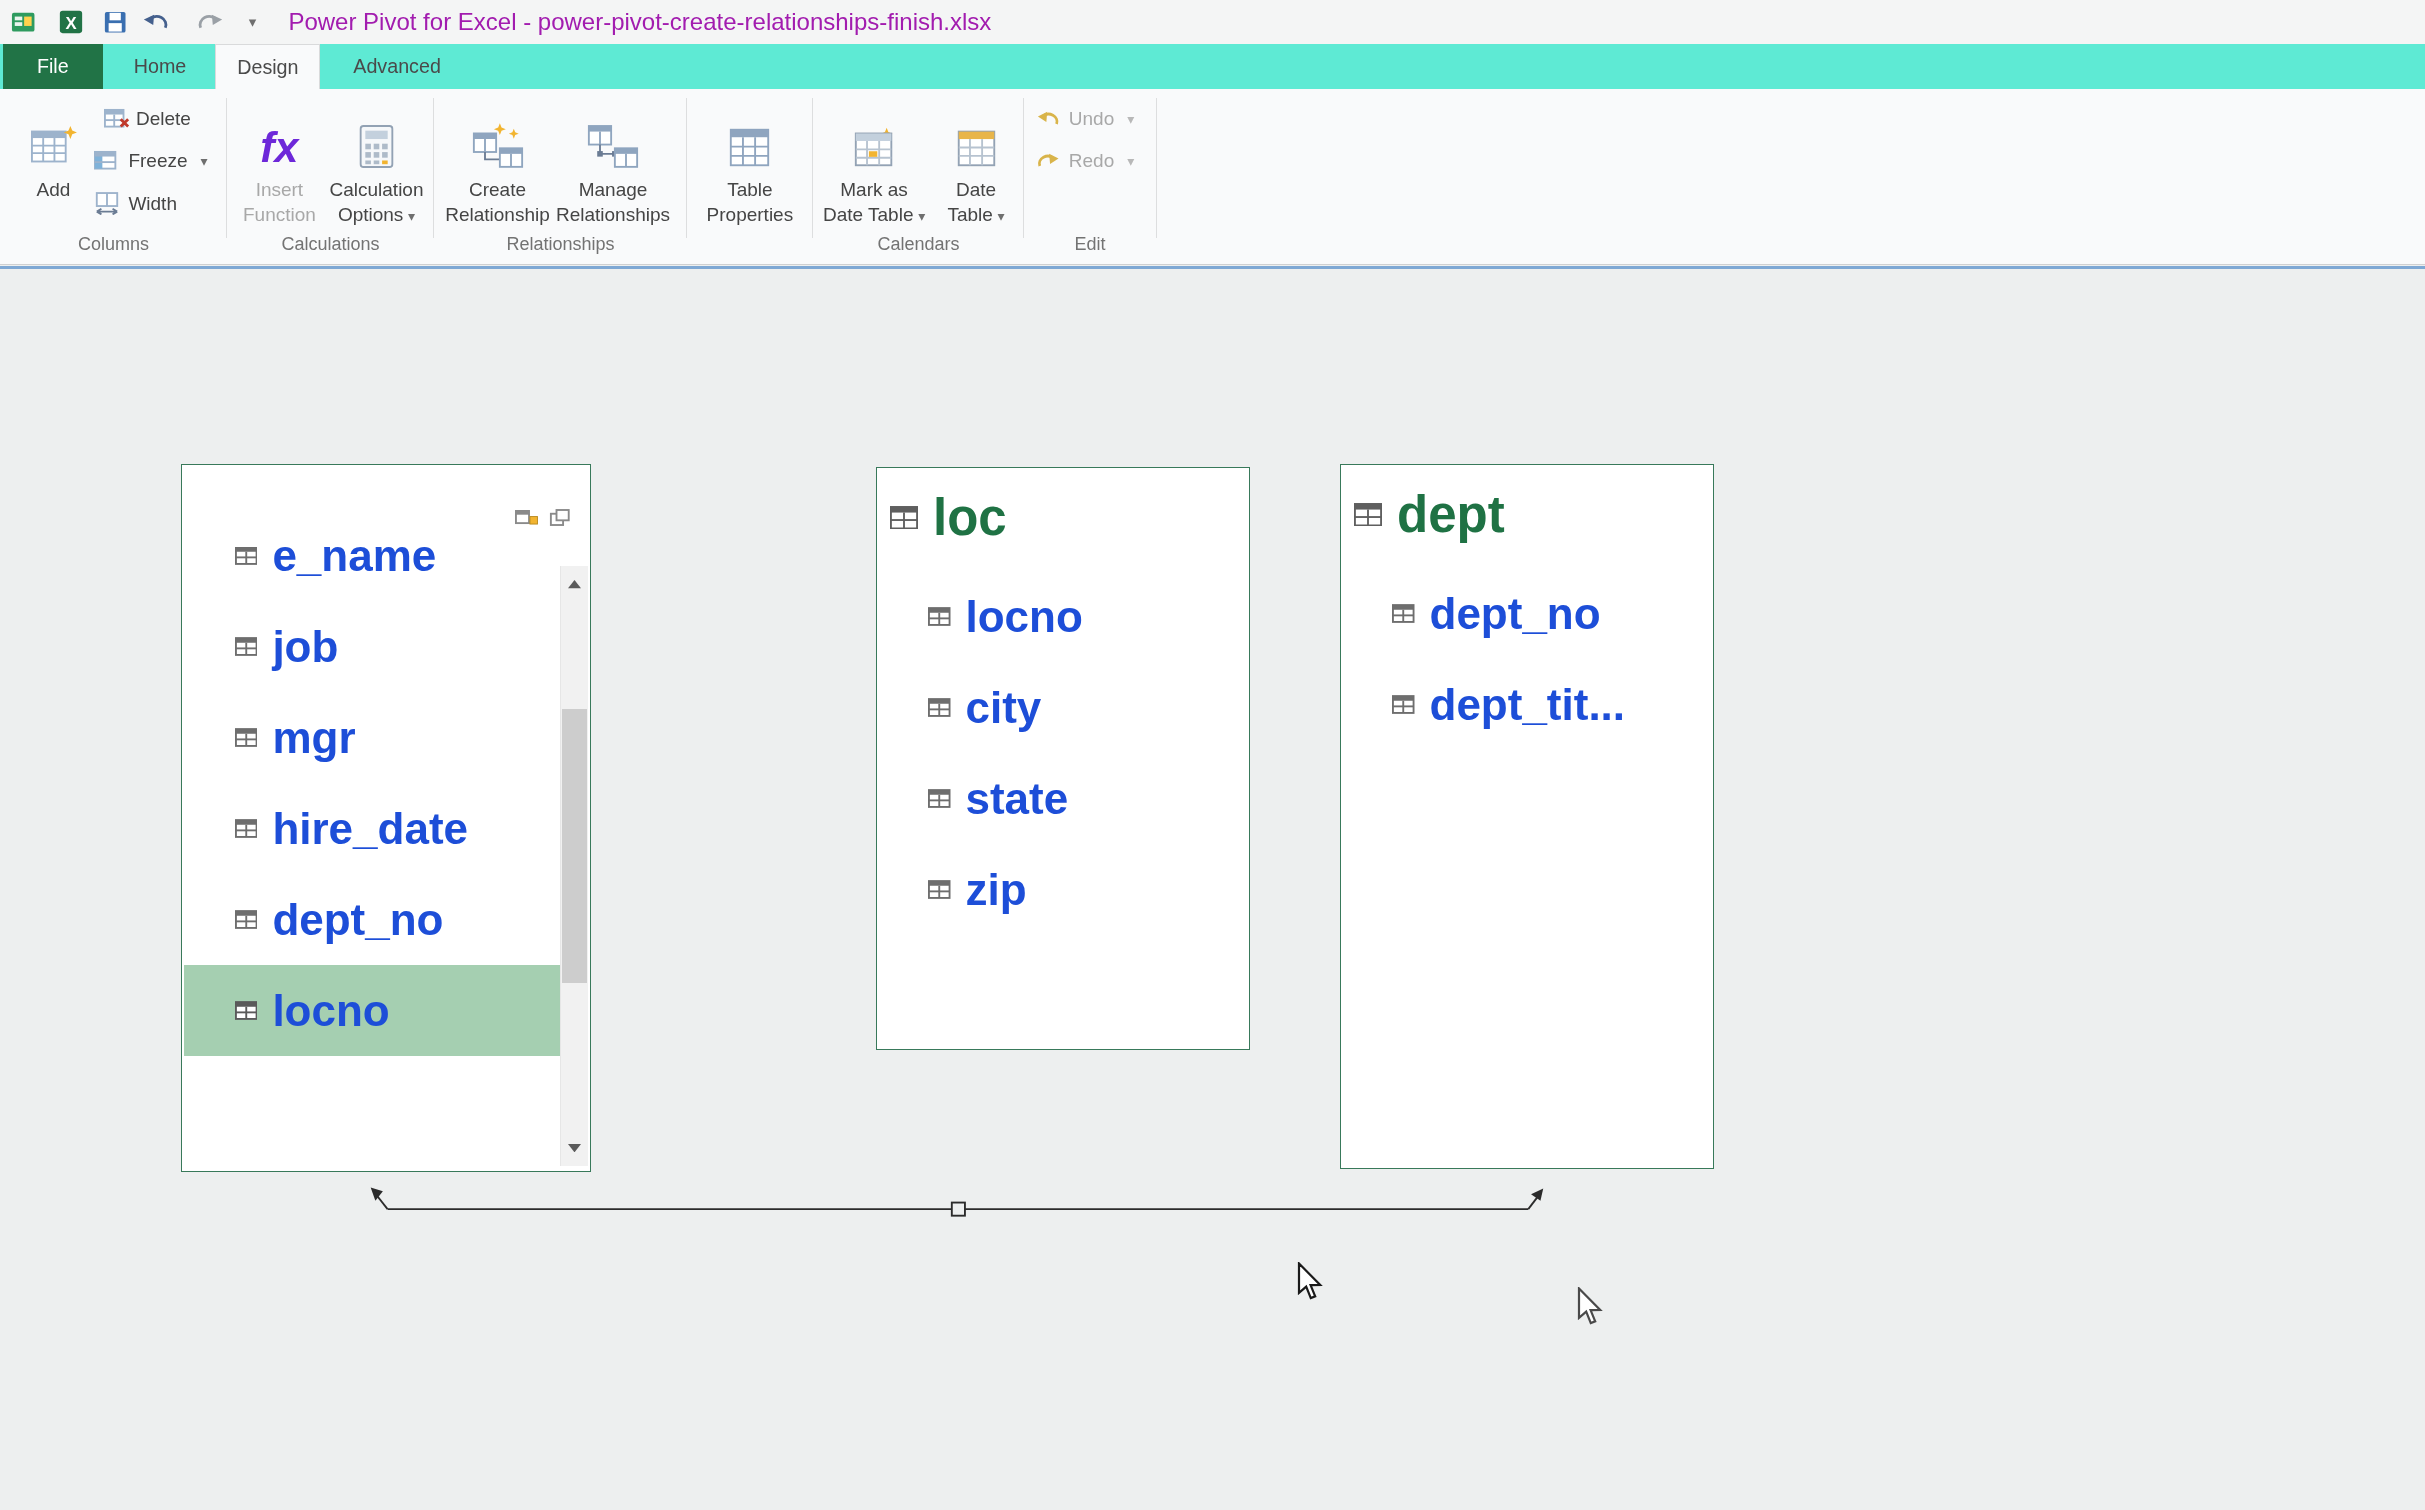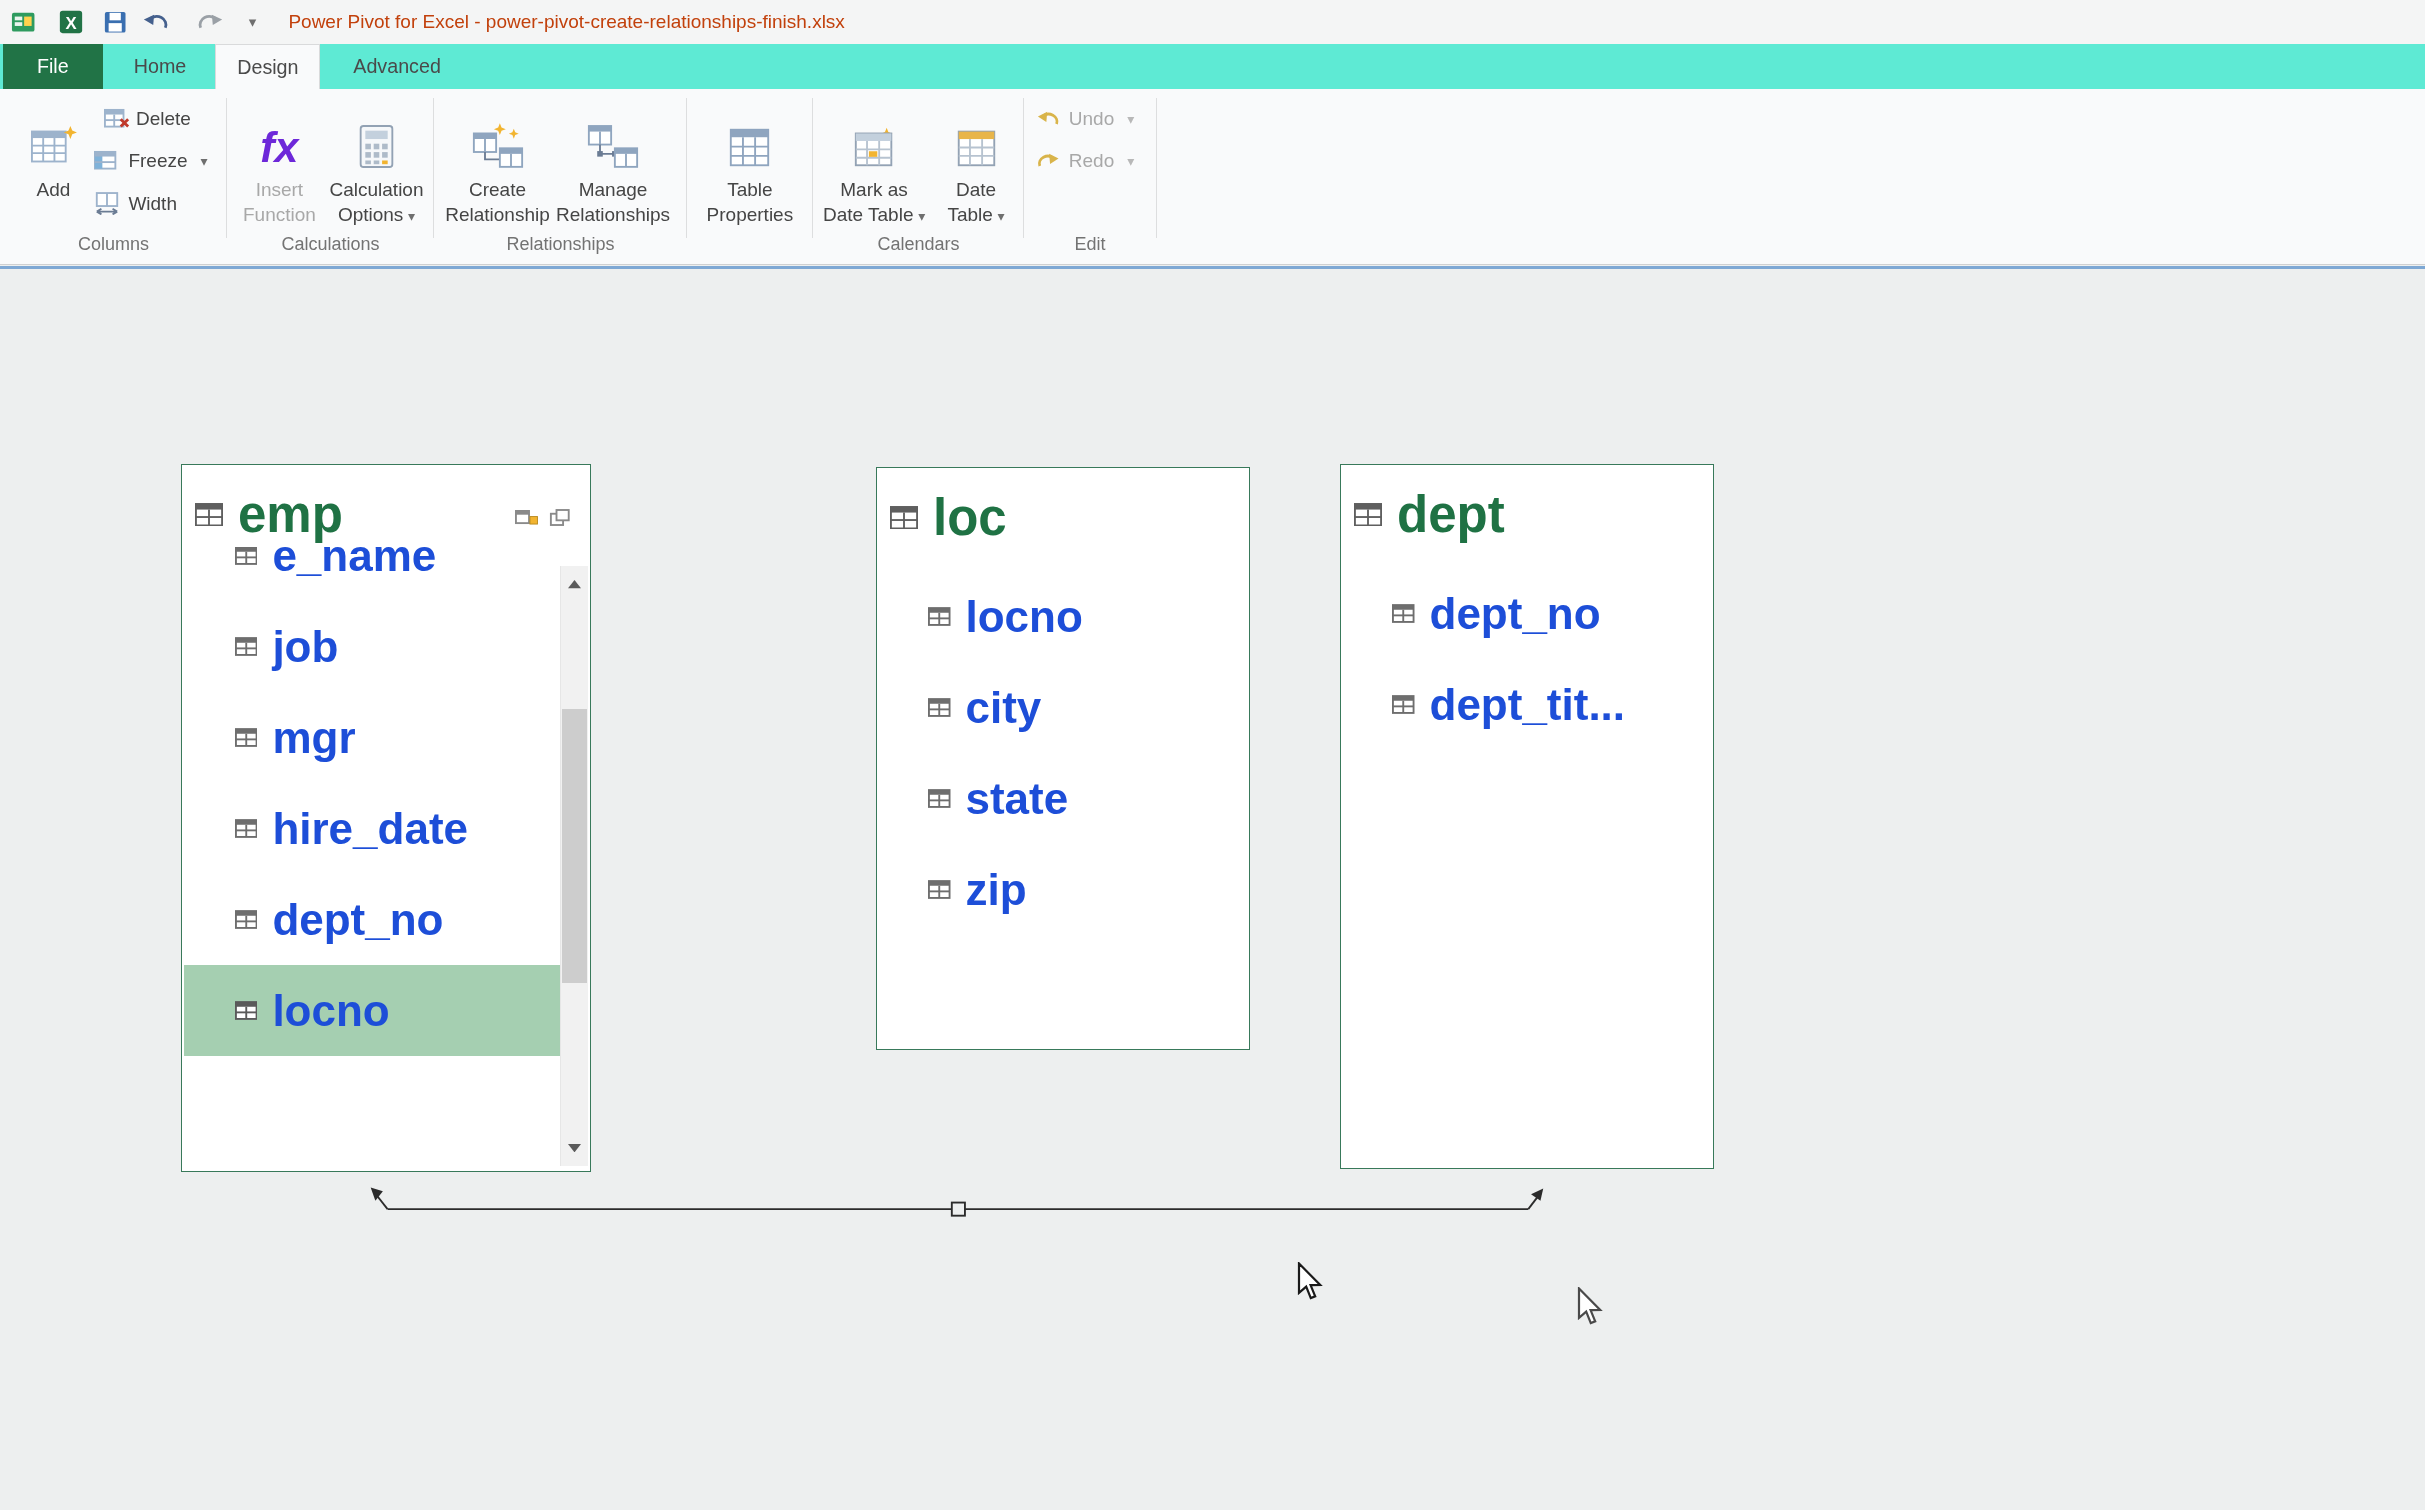--- a/index.html
+++ b/index.html
@@ -3,21 +3,21 @@
 <meta charset="utf-8">
 <style>
   * { margin:0; padding:0; box-sizing:border-box; }
   html,body { background:#edefef; }
   body { font-family:"Liberation Sans", sans-serif; }
   .screen { position:relative; width:2426px; height:1511px; background:#edefef; overflow:hidden; }
 
   
   .titlebar { position:absolute; left:0; top:0; width:100%; height:44px; background:#f4f5f5; display:flex; align-items:center; }
   .qbtn { display:flex; align-items:center; justify-content:center; height:39px; }
-  .title-text { font-size:19px; color:#c2410c; margin-left:32px; white-space:nowrap; }
+  .title-text { font-size:24px; color:#a21caf; margin-left:32px; white-space:nowrap; }
   .qcaret { font-size:15px; color:#6f6f6f; }
 
   
   .tabrow { position:absolute; left:0; top:44px; width:100%; height:45px; background:#5eead4; display:flex; align-items:stretch; }
   .tab { display:flex; align-items:center; justify-content:center; font-size:19.7px; color:#4a4a4a; cursor:default; }
   .tab.file { background:#217346; color:#fff; width:100px; margin-left:2.8px; }
   .tab.t-home { width:92px; margin-left:11.2px; }
   .tab.active { background:#f9fafb; border:0.9px solid #d9dadb; border-bottom:none; width:105px; margin-left:9.4px; }
   .tab.t-adv { width:131px; margin-left:11.2px; }
 
@@ -294,29 +294,20 @@
         <span class="caret">▾</span>
       </div>
       <div class="glabel">Edit</div>
     </div>
   </div>
 
   <div class="bluebar"></div>
   <div class="diagram-bg"></div>
 
   <div class="card" style="left:181px; top:464px; width:410px; height:708px;">
-    <div class="ctitle">
-      <svg width="28" height="23.4" viewBox="0 0 30 25">
-          <rect x="1" y="1" width="28" height="23" fill="#fff" stroke="#5f5f5f" stroke-width="2"></rect>
-          <rect x="1" y="1" width="28" height="6" fill="#5f5f5f"></rect>
-          <line x1="15" y1="7" x2="15" y2="24" stroke="#5f5f5f" stroke-width="2"></line>
-          <line x1="1" y1="15" x2="29" y2="15" stroke="#5f5f5f" stroke-width="2"></line>
-        </svg>
-      <span class="tname">emp</span>
-    </div>
     <div class="cornericons">
       <svg width="23.4" height="19" viewBox="0 0 25 20">
           <rect x="1" y="3" width="14" height="13" fill="#fff" stroke="#8a8a8a" stroke-width="2"></rect>
           <rect x="1" y="3" width="14" height="4" fill="#8a8a8a"></rect>
           <rect x="16" y="9" width="8" height="8" fill="#f2b430" stroke="#b98b20" stroke-width="1"></rect>
         </svg>
       <svg width="21.6" height="19" viewBox="0 0 23 20">
           <rect x="2" y="6" width="13" height="12" fill="#fff" stroke="#8a8a8a" stroke-width="2"></rect>
           <rect x="8" y="2" width="13" height="11" fill="#fff" stroke="#8a8a8a" stroke-width="2"></rect>
         </svg>

